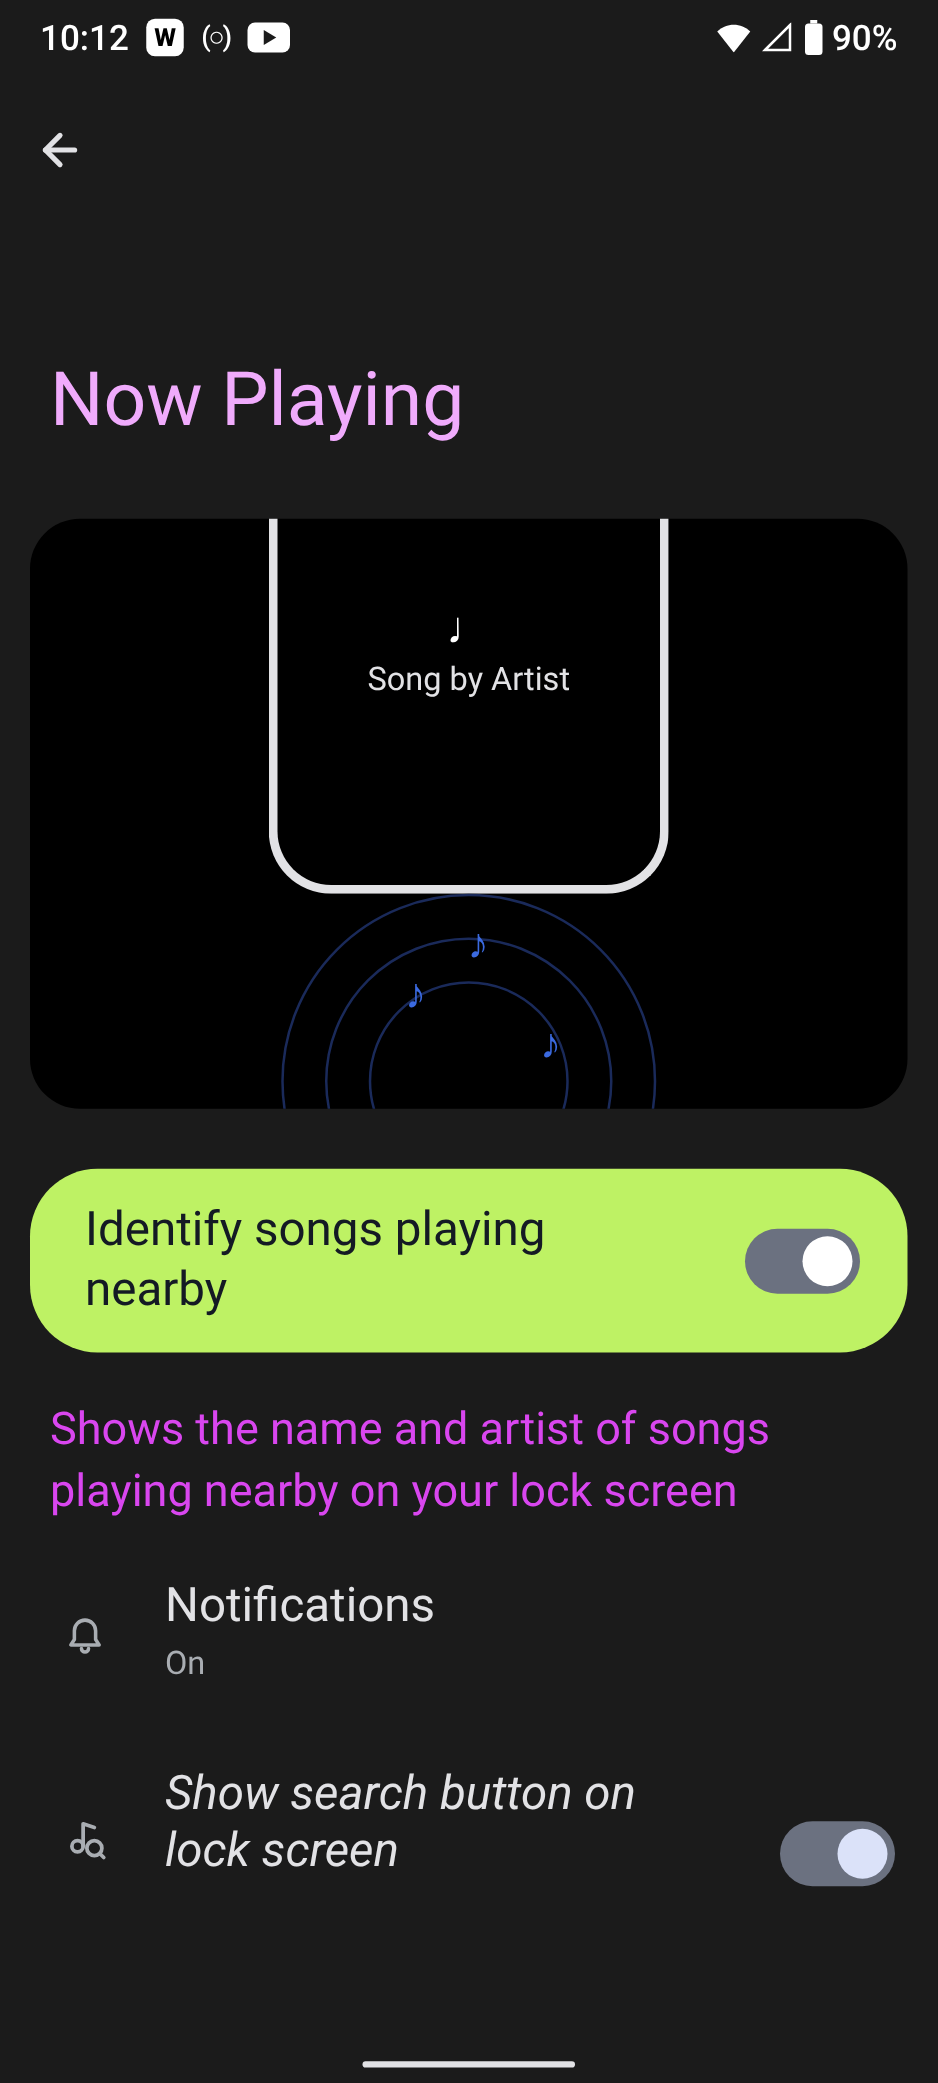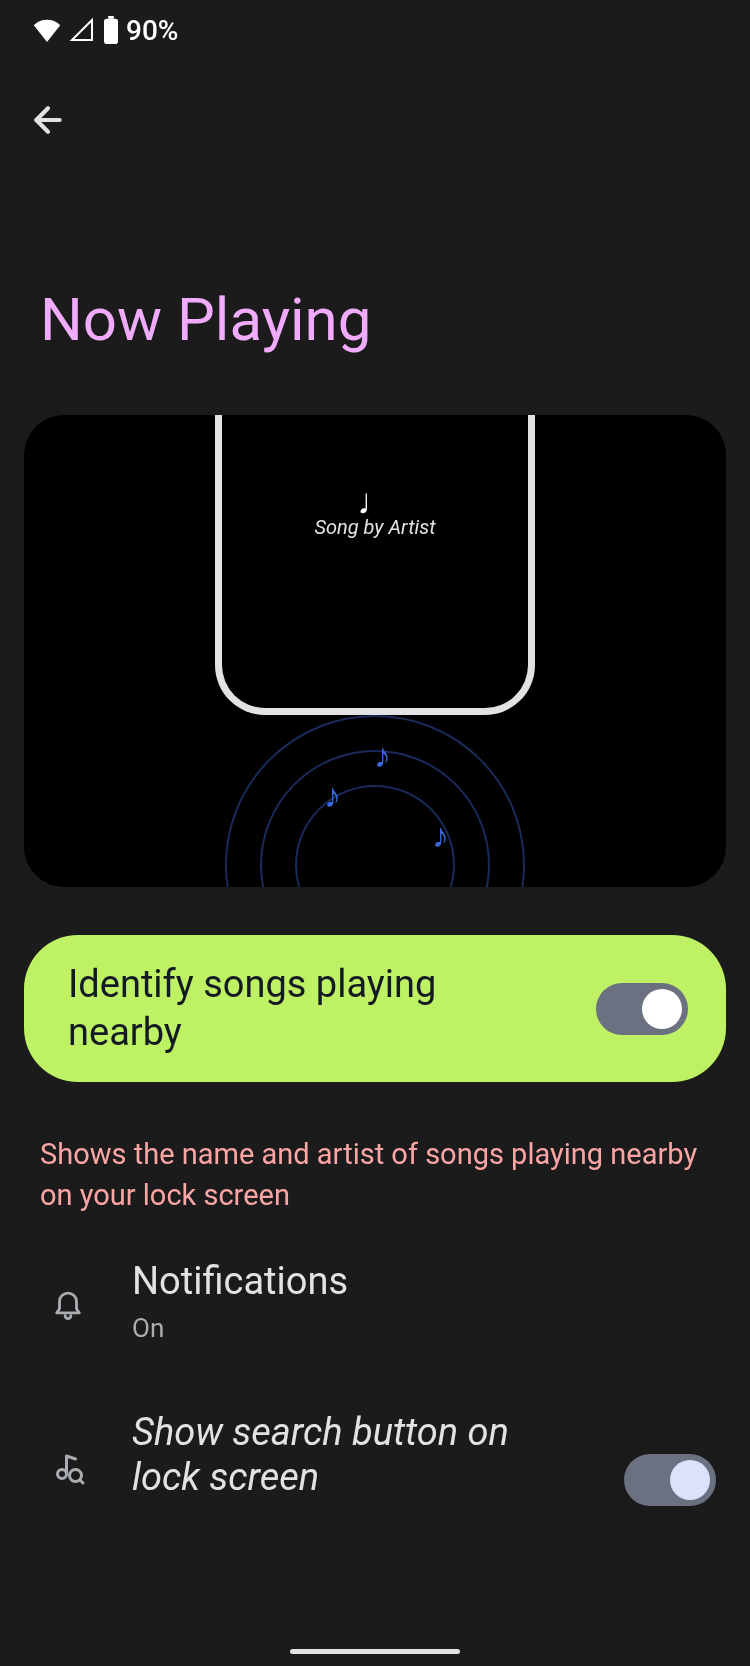--- a/index.html
+++ b/index.html
@@ -78,25 +78,24 @@
     border-radius: 0 0 50px 50px;
   }
   .mini-note {
     position: absolute;
     top: 66px; left: 50%;
     transform: translateX(-50%);
     color: #fff; font-size: 36px;
   }
   .mini-text {
     position: absolute;
-    top: 100px; left: 50%;
+    top: 114px; left: 50%;
     transform: translateX(-50%);
     color: #e2e2e5;
-    font-size: 20px;
-    font-style: italic;
+    font-size: 26px;
   }
   .ripples {
     position: absolute;
     top: 280px; left: 50%;
     transform: translateX(-50%);
     width: 340px; height: 340px;
   }
   .ripple {
     position: absolute;
     border: 2px solid #1a2a5a;
@@ -139,23 +138,23 @@
     position: absolute;
     width: 40px; height: 40px;
     background: #fff;
     border-radius: 50%;
     top: 6px; right: 6px;
   }
   .switch.on-blue .knob { background: #dbe2f9; }
 
   
   .desc {
-    padding: 52px 40px 0;
-    font-size: 29px;
-    color: #fca5a5;
+    padding: 36px 40px 0;
+    font-size: 36px;
+    color: #d946ef;
     line-height: 1.4;
   }
 
   
   .setting-row {
     display: flex;
     align-items: center;
     padding: 44px 34px 0 48px;
     gap: 44px;
   }
@@ -188,20 +187,26 @@
     transform: translateX(-50%);
     width: 170px; height: 5px;
     background: #e2e2e5;
     border-radius: 3px;
   }
 </style>
 </head>
 <body>
 
 <div class="status-bar">
+  <div class="status-left">
+    <span>10:12</span>
+    <span class="w-badge">W</span>
+    <span class="cast-icon">(○)</span>
+    <span class="yt-badge"></span>
+  </div>
   <div class="status-right">
     <svg width="30" height="24" viewBox="0 0 24 20">
         <path fill="#fff" d="M12 20L1 6c6-6 16-6 22 0L12 20z"></path>
       </svg>
     <svg width="28" height="24" viewBox="0 0 24 24">
         <path fill="none" stroke="#fff" stroke-width="2" d="M2 22L22 2v20H2z"></path>
       </svg>
     <svg width="18" height="28" viewBox="0 0 12 20">
         <rect x="4" y="0" width="4" height="2" fill="#fff"></rect>
         <rect x="1" y="2" width="10" height="18" rx="2" fill="#fff"></rect>

